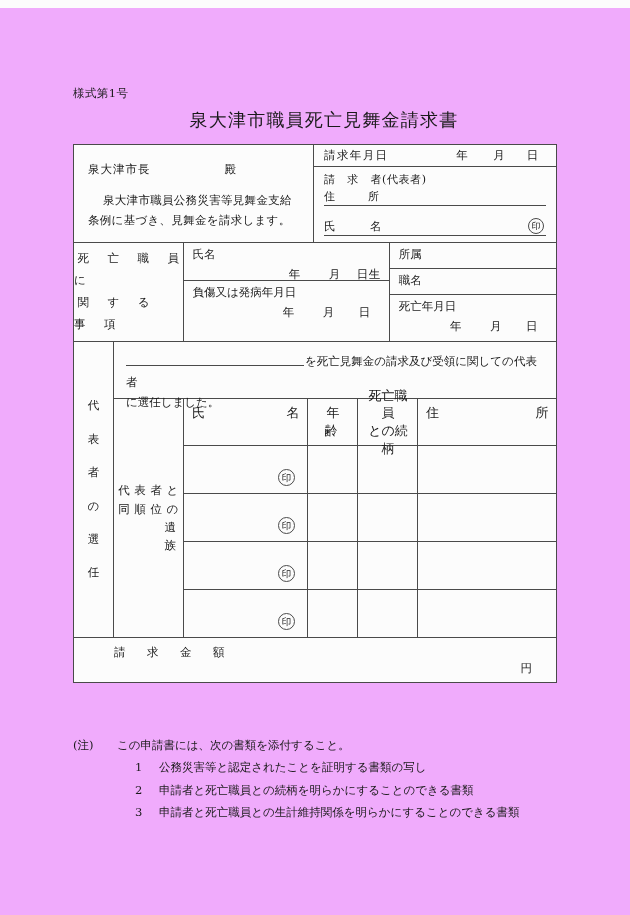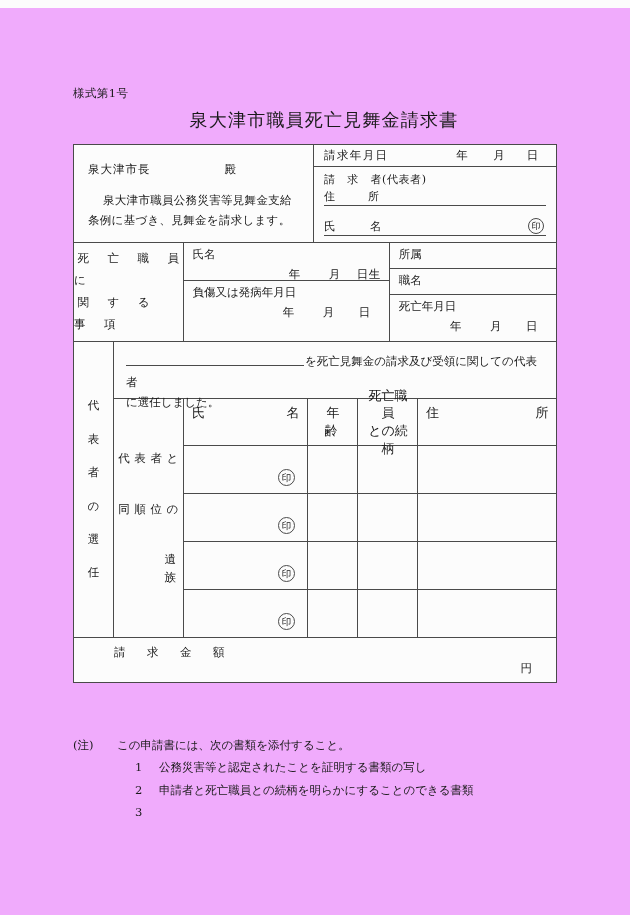--- a/index.html
+++ b/index.html
@@ -182,21 +182,20 @@
 
   .kin-label {
     width: 70px;
     display: flex;
     flex-direction: column;
     justify-content: center;
     align-items: center;
     font-size: 11.5px;
     line-height: 1.6;
     letter-spacing: 0.5px;
-    gap: 32px;
   }
   .kin-label .l3 { letter-spacing: 7px; text-indent: 7px; text-align: right; }
   .col-name { width: 124px; }
   .col-age  { width: 50px; text-align: center; }
   .col-rel  { width: 60px; }
   .col-addr { width: 138px; }
 
   .th {
     font-size: 13px;
     padding: 5px 7px 5px 8px;
@@ -453,16 +452,17 @@
     <div class="note-item">
       <span class="num">1</span>
       <span>公務災害等と認定されたことを証明する書類の写し</span>
     </div>
     <div class="note-item">
       <span class="num">2</span>
       <span>申請者と死亡職員との続柄を明らかにすることのできる書類</span>
     </div>
     <div class="note-item">
       <span class="num">3</span>
+      <span>申請者と死亡職員との生計維持関係を明らかにすることのできる書類</span>
     </div>
   </div>
 
 </div>
 
 </body></html>

